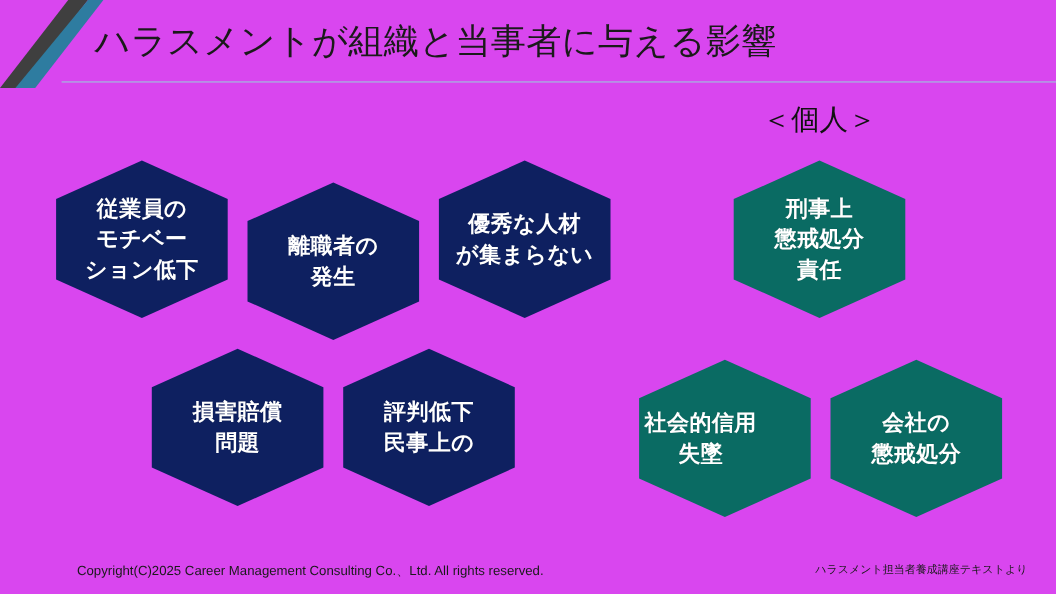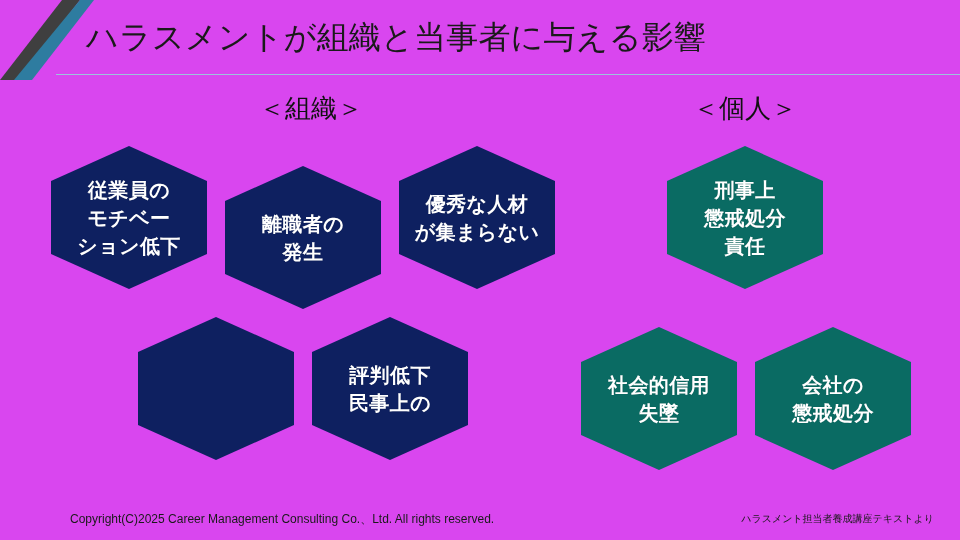--- a/index.html
+++ b/index.html
@@ -128,21 +128,20 @@
   <svg class="corner-deco" viewBox="0 0 100 80">
     <polygon points="62,0 80,0 18,80 0,80" fill="#3F3F3F"></polygon>
     <polygon points="80,0 94,0 32,80 14,80" fill="#2E7CA0"></polygon>
   </svg>
 
   <div class="title-bar">
     <div class="slide-title">ハラスメントが組織と当事者に与える影響</div>
     <div class="title-rule"></div>
   </div>
 
-  <div class="group-header org">＜組織＞</div>
   <div class="group-header indiv">＜個人＞</div>
 
   <svg class="hex-field" viewBox="0 0 960 540">
 
     <g>
       <polygon points="129,146 207,181 207,254 129,289 51,254 51,181" fill="#0E2060"></polygon>
       <polygon points="303,166 381,201 381,274 303,309 225,274 225,201" fill="#0E2060"></polygon>
       <polygon points="477,146 555,181 555,254 477,289 399,254 399,181" fill="#0E2060"></polygon>
       <polygon points="216,317 294,352 294,425 216,460 138,425 138,352" fill="#0E2060"></polygon>
       <polygon points="390,317 468,352 468,425 390,460 312,425 312,352" fill="#0E2060"></polygon>
@@ -155,27 +154,29 @@
     </g>
   </svg>
 
   <div class="hex-label" style="left:51px; top:168px; width:156px; height:100px;">従業員の
 モチベー
 ション低下</div>
   <div class="hex-label" style="left:225px; top:202px; width:156px; height:72px;">離職者の
 発生</div>
   <div class="hex-label" style="left:397px; top:182px; width:160px; height:72px;">優秀な人材
 が集まらない</div>
+  <div class="hex-label" style="left:138px; top:353px; width:156px; height:72px;">損害賠償
+問題</div>
   <div class="hex-label" style="left:312px; top:353px; width:156px; height:72px;">評判低下
 民事上の</div>
 
   <div class="hex-label" style="left:667px; top:168px; width:156px; height:100px;">刑事上
 懲戒処分
 責任</div>
-  <div class="hex-label" style="left:579px; top:363px; width:160px; height:72px;">社会的信用
+  <div class="hex-label" style="left:557px; top:363px; width:160px; height:72px;">社会的信用
 失墜</div>
   <div class="hex-label" style="left:755px; top:363px; width:156px; height:72px;">会社の
 懲戒処分</div>
 
   <div class="footer-left">Copyright(C)2025 Career Management Consulting Co.、Ltd. All rights reserved.</div>
   <div class="footer-right">ハラスメント担当者養成講座テキストより</div>
 
 </div>
 
 </body></html>

